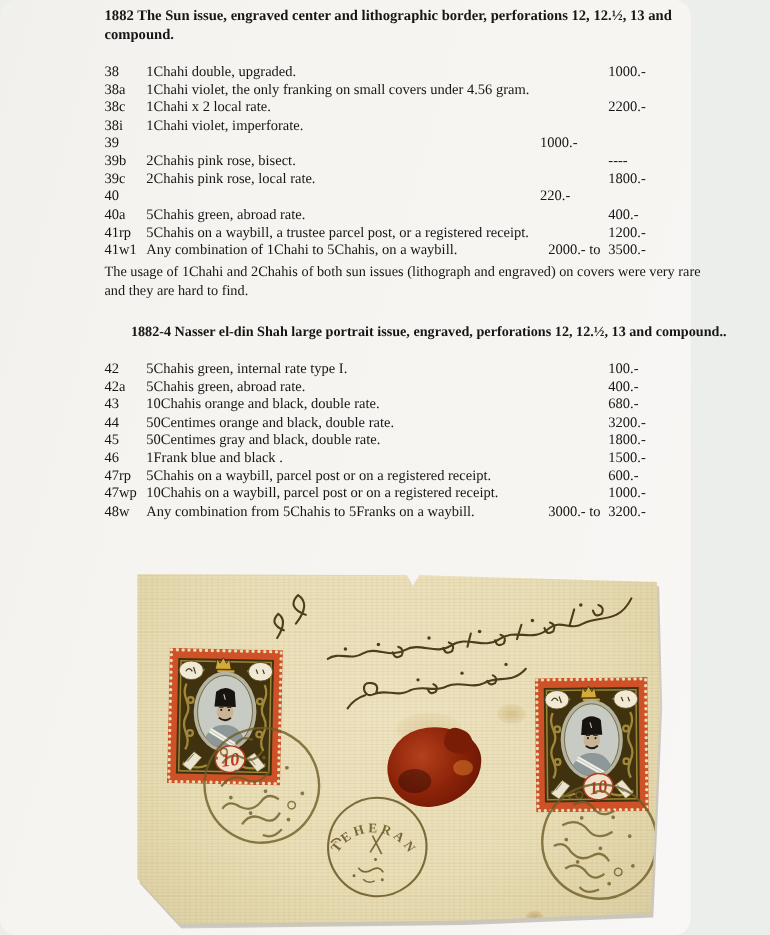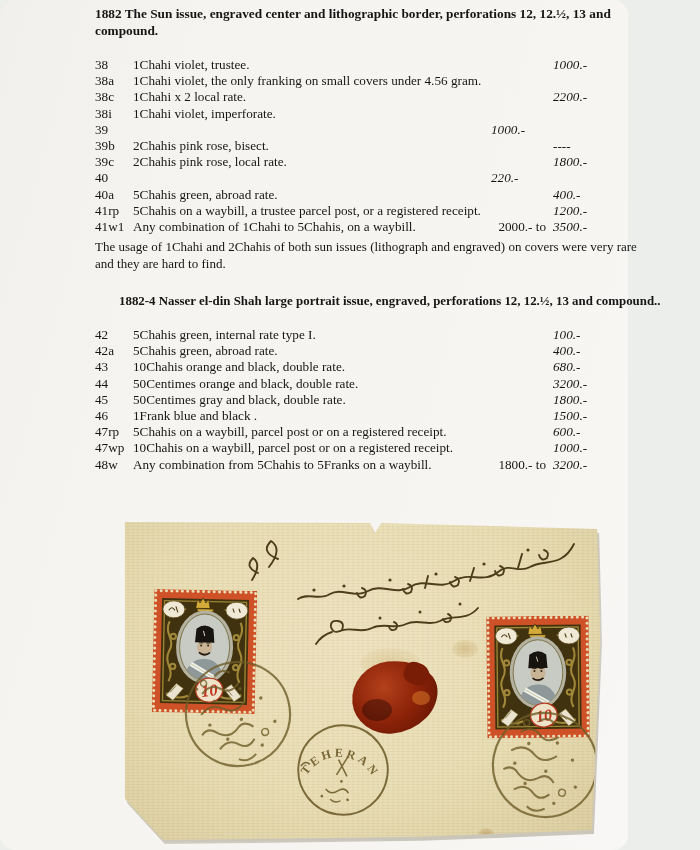--- a/index.html
+++ b/index.html
@@ -10,21 +10,21 @@
     font-family:"Liberation Serif","DejaVu Serif",serif;
     color:#161616;
     border-radius:15px;
   }
   .h1{position:absolute;left:95px;top:6px;font-weight:bold;font-size:13.3px;line-height:16.5px;white-space:nowrap;}
   .tbl{position:absolute;left:95px;width:597px;}
   .row{display:grid;grid-template-columns:38px 1fr 62px 139px;height:16.2px;font-size:13.2px;line-height:16.2px;}
   .code{white-space:nowrap;}
   .desc{white-space:nowrap;overflow:visible;}
   .prefix{text-align:right;padding-right:7px;white-space:nowrap;}
-  .price{white-space:nowrap;font-style:italic;}
+  .price{white-space:nowrap;}
   .note{position:absolute;left:95px;top:239px;font-size:13px;line-height:16.5px;}
   .note div{white-space:nowrap;}
   .h2{position:absolute;left:95px;top:294px;font-weight:bold;font-size:12.9px;white-space:nowrap;margin-left:24px;}
 
   
   #cover{
     position:absolute;left:122px;top:520px;width:480px;height:322px;
     background:
       repeating-linear-gradient(0deg, rgba(130,105,45,0.06) 0px, rgba(130,105,45,0.06) 1px, rgba(0,0,0,0) 1px, rgba(0,0,0,0) 3px),
       repeating-linear-gradient(90deg, rgba(150,125,60,0.04) 0px, rgba(150,125,60,0.04) 2px, rgba(0,0,0,0) 2px, rgba(0,0,0,0) 5px),
@@ -45,21 +45,21 @@
 <div id="page">
 
   <div class="h1">
     <div>1882  The Sun issue, engraved center and lithographic border, perforations 12, 12.½, 13 and</div>
     <div>compound.</div>
   </div>
 
   <div class="tbl" style="top:57px">
     <div class="row">
         <span class="code">38</span>
-        <span class="desc">1Chahi violet, trustee.</span>
+        <span class="desc">1Chahi double, upgraded.</span>
         <span class="prefix"></span>
         <span class="price">1000.-</span>
       </div>
     <div class="row">
         <span class="code">38a</span>
         <span class="desc">1Chahi violet, the only franking on small covers under 4.56 gram.</span>
         <span class="prefix"></span>
         <span class="price"></span>
       </div>
     <div class="row">
@@ -168,21 +168,21 @@
       </div>
     <div class="row">
         <span class="code">47wp</span>
         <span class="desc">10Chahis on a waybill, parcel post or on a registered receipt.</span>
         <span class="prefix"></span>
         <span class="price">1000.-</span>
       </div>
     <div class="row">
         <span class="code">48w</span>
         <span class="desc">Any combination from 5Chahis to 5Franks on a waybill.</span>
-        <span class="prefix">1800.- to</span>
+        <span class="prefix">3000.- to</span>
         <span class="price">3200.-</span>
       </div>
   </div>
 
   <svg width="0" height="0" style="position:absolute" aria-hidden="true">
     <defs>
       <clipPath id="ovclip">
           <ellipse cx="51.5" cy="57" rx="25" ry="33"></ellipse>
         </clipPath>
       <symbol id="stamp" viewBox="0 0 103 123">

